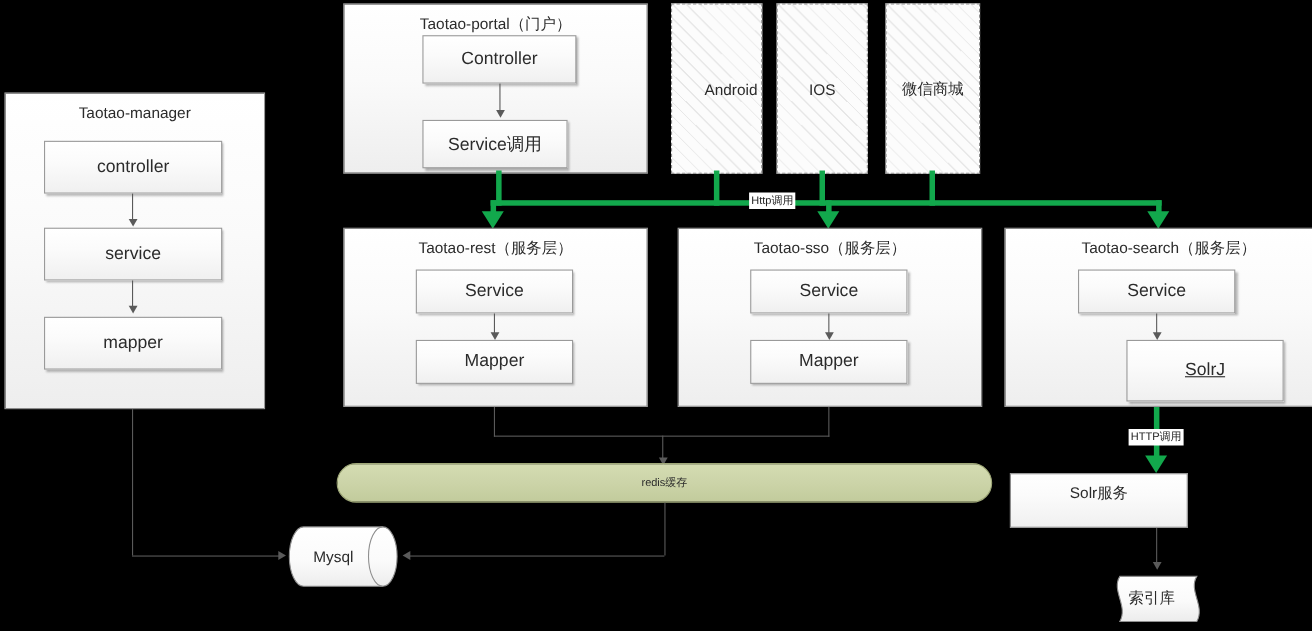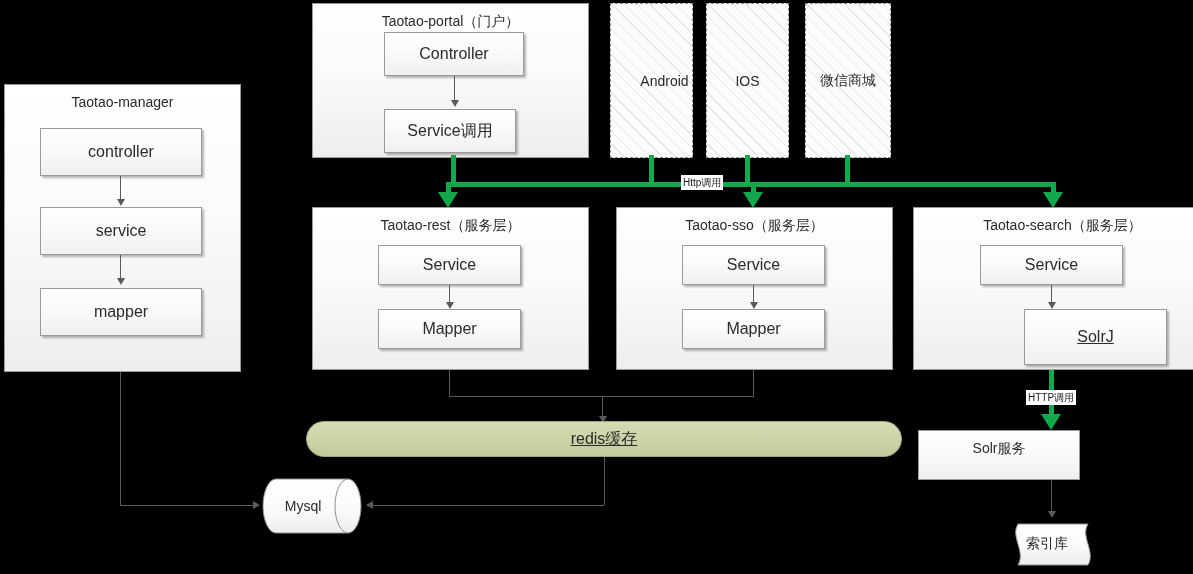--- a/index.html
+++ b/index.html
@@ -121,23 +121,22 @@
   .pill {
     position: absolute;
     box-sizing: border-box;
     background: linear-gradient(to bottom, #d4dcb2 0%, #cbd3a7 55%, #c2cb9c 100%);
     border: 1px solid #9fa878;
     border-radius: 22px;
     box-shadow: 2px 2px 2px rgba(0,0,0,0.28);
     display: flex;
     align-items: center;
     justify-content: center;
-    font-size: 16px;
-    color: #2b2b2b;
-    text-decoration: underline;
+    font-size: 10px;
+    color: #2b2b2b;
   }
   
   .cylinder {
     position: absolute;
     box-sizing: border-box;
   }
   .cyl-label {
     position: absolute;
     left: 0; right: 18px;
     top: 0; bottom: 0;

